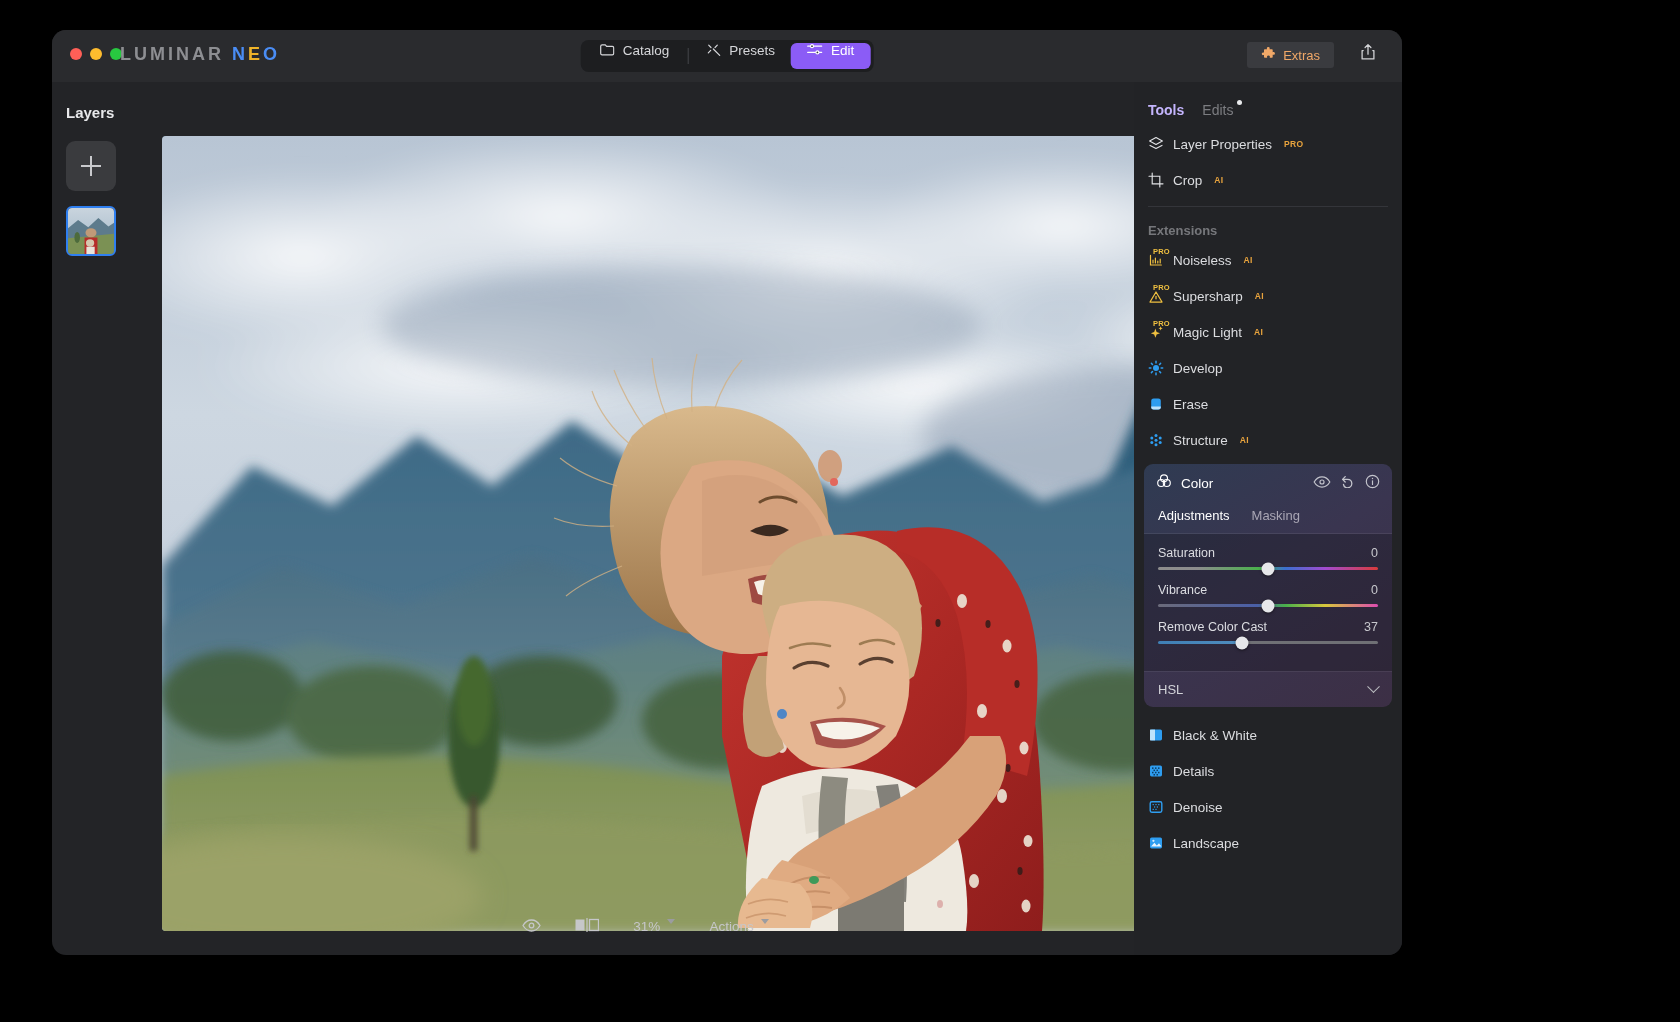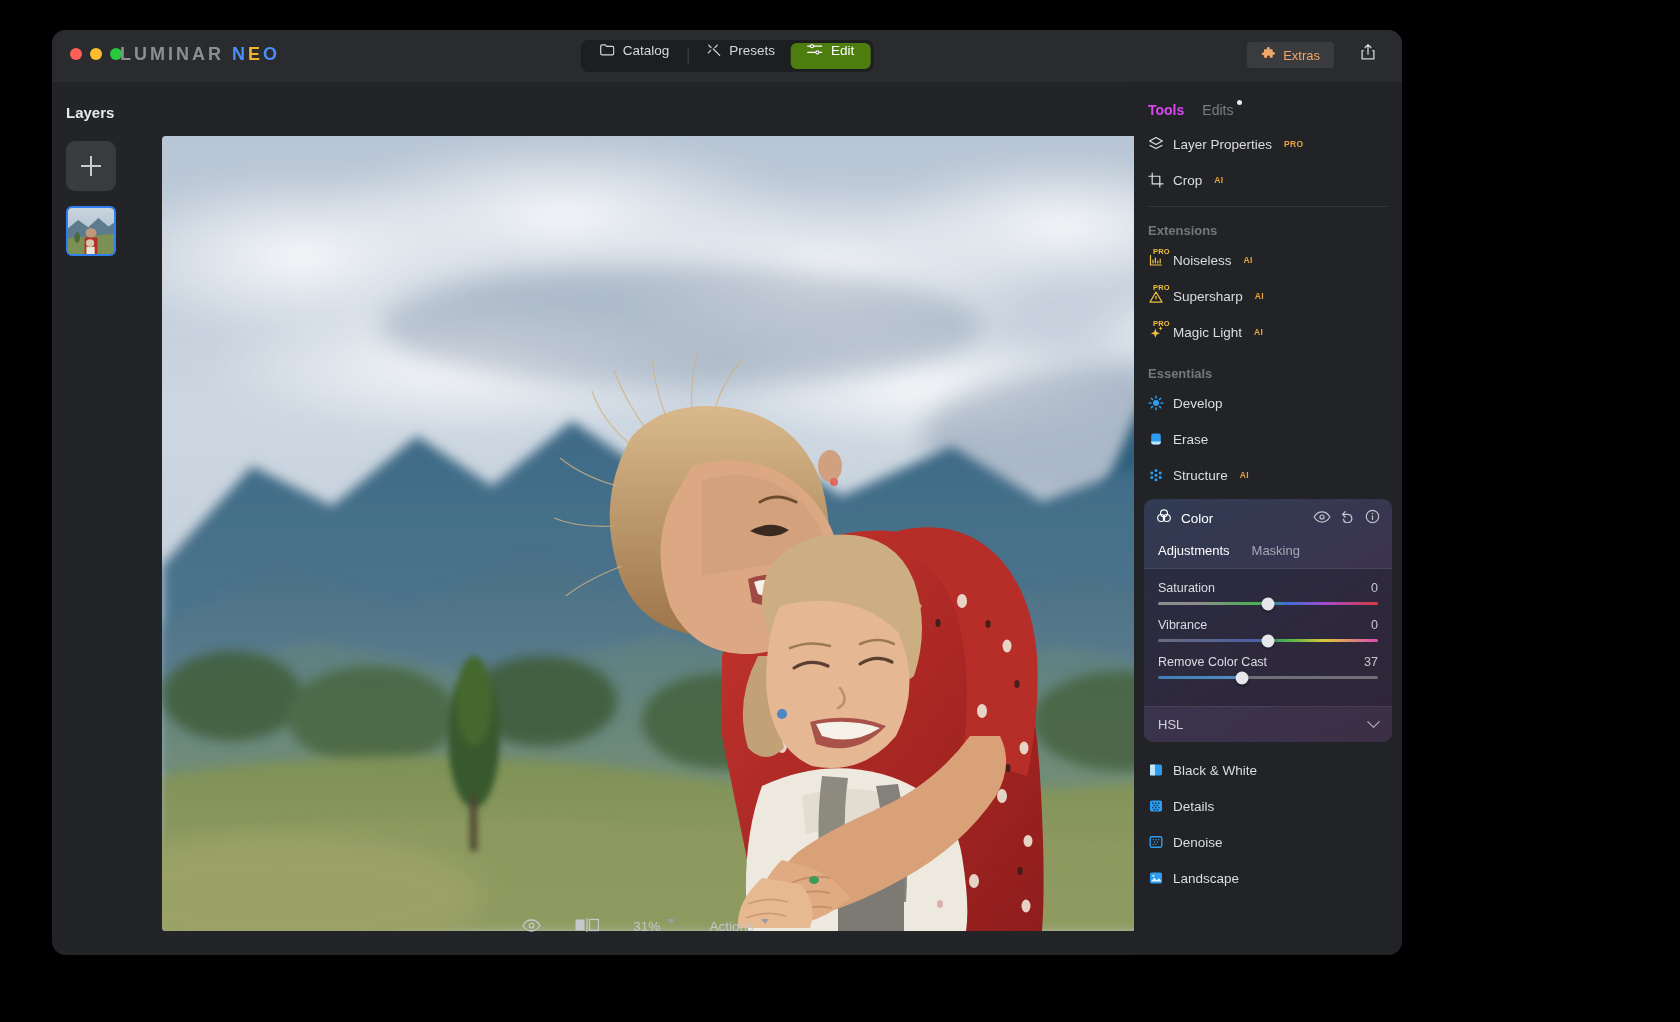--- a/index.html
+++ b/index.html
@@ -42,21 +42,21 @@
   #mode-switch {
     position:absolute; left:50%; transform:translateX(-50%); top:10px;
     height:32px; display:flex; align-items:center;
     background:#1d1e20; border-radius:8px; padding:3px;
   }
   .mode-btn {
     display:flex; align-items:flex-start; gap:8px;
     height:26px; padding:0 16px; border-radius:6px;
     color:#d6d7da; font-size:13.5px; cursor:pointer; white-space:nowrap;
   }
-  .mode-btn.active { background:#4d7c0f; color:#fff; }
+  .mode-btn.active { background:#8b5cf6; color:#fff; }
   .mode-sep { width:1px; height:16px; background:#45464a; margin:0 2px; }
   .mode-btn svg { display:block; }
 
   #extras-btn {
     position:absolute; right:68px; top:12px;
     height:26px; padding:0 14px; border-radius:3px;
     background:#3a3b3f; display:flex; align-items:center; gap:7px;
     color:#f0a868; font-size:13px; cursor:pointer;
   }
   #share-btn { position:absolute; right:26px; top:13px; cursor:pointer; }
@@ -101,21 +101,21 @@
   .ctool { display:flex; align-items:flex-start; gap:7px; cursor:pointer; }
   .chev { width:0;height:0;border-left:4px solid transparent;border-right:4px solid transparent;border-top:5px solid #9b9ca0; }
 
   
   #tools-panel {
     position:absolute; right:0; top:52px; width:268px; bottom:0;
     background:#222326; overflow:hidden;
   }
   #panel-tabs { display:flex; gap:18px; padding:20px 14px 0 14px; align-items:flex-start; }
   .panel-tab { font-size:14px; cursor:pointer; position:relative; }
-  .panel-tab.active { color:#d946ef; font-weight:700; }
+  .panel-tab.active { color:#c4b5fd; font-weight:700; }
   .panel-tab.inactive { color:#7c7d81; }
   .tab-dot { position:absolute; right:-9px; top:-2px; width:5px;height:5px;border-radius:50%;background:#e9eaec; }
 
   .tool-row {
     display:flex; align-items:center; gap:9px;
     padding:0 14px; height:36px; cursor:pointer; position:relative;
   }
   .tool-row .ico { width:16px; height:16px; flex:none; position:relative; }
   .tool-label { color:#dcdde0; font-size:13.5px; white-space:nowrap; }
   .sup { font-size:8.5px; font-weight:700; color:#e8a33d; margin-left:3px; vertical-align:super; letter-spacing:.3px; }
@@ -568,21 +568,20 @@
         <svg width="16" height="16" viewBox="0 0 16 16" fill="#f0c040">
           <path d="M7.4 4.6 8.6 8l3.4 1.2L8.6 10.4 7.4 13.8 6.2 10.4 2.8 9.2 6.2 8 7.4 4.6Z"></path>
           <path d="M12.6 2.2l.6 1.5 1.5.6-1.5.6-.6 1.5-.6-1.5-1.5-.6 1.5-.6.6-1.5Z"></path>
         </svg>
         <span class="sup-pro">PRO</span>
       </span>
       <span class="tool-label">Magic Light</span>
       <span class="sup">AI</span>
     </div>
 
-    <div class="section-head">Essentials</div>
 
     <div class="tool-row">
       <span class="ico">
         <svg width="16" height="16" viewBox="0 0 16 16" fill="#2e9df0">
           <circle cx="8" cy="8" r="3"></circle>
           <g stroke="#2e9df0" stroke-width="1.5" stroke-linecap="round">
             <path d="M8 1.3v1.6M8 13.1v1.6M1.3 8h1.6M13.1 8h1.6M3.4 3.4l1.1 1.1M11.5 11.5l1.1 1.1M12.6 3.4l-1.1 1.1M4.5 11.5l-1.1 1.1"></path>
           </g>
         </svg>
       </span>

